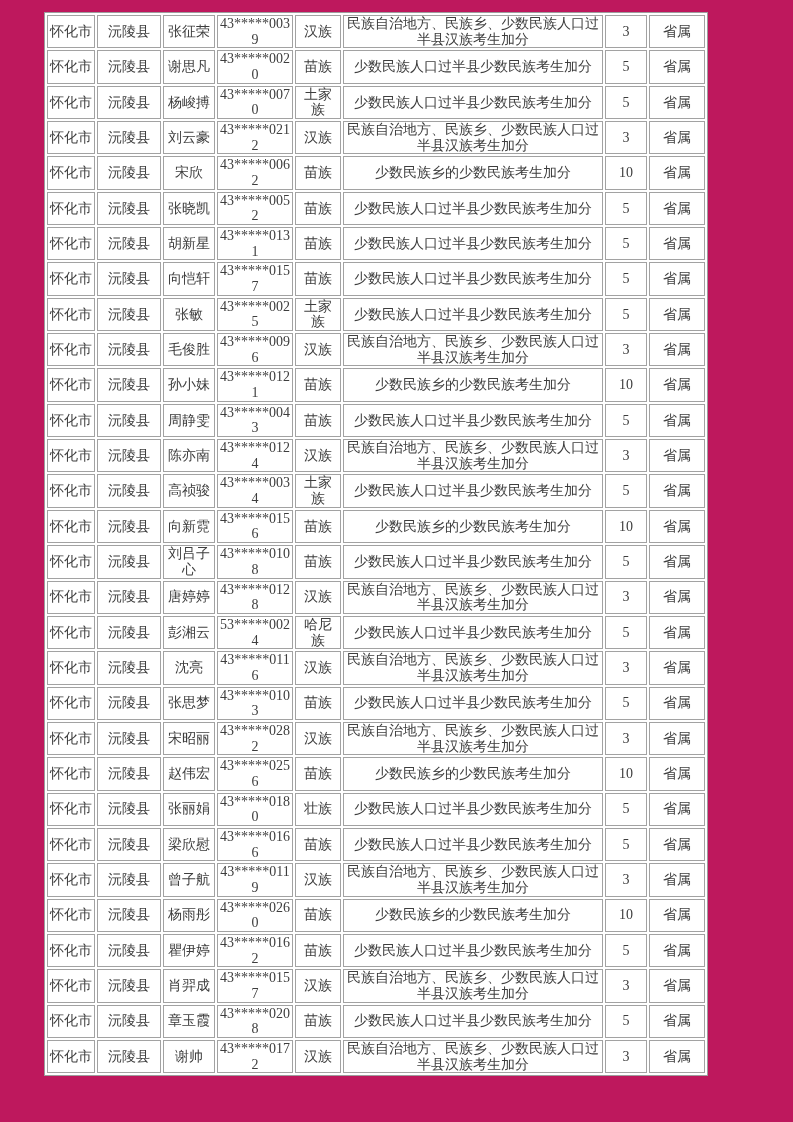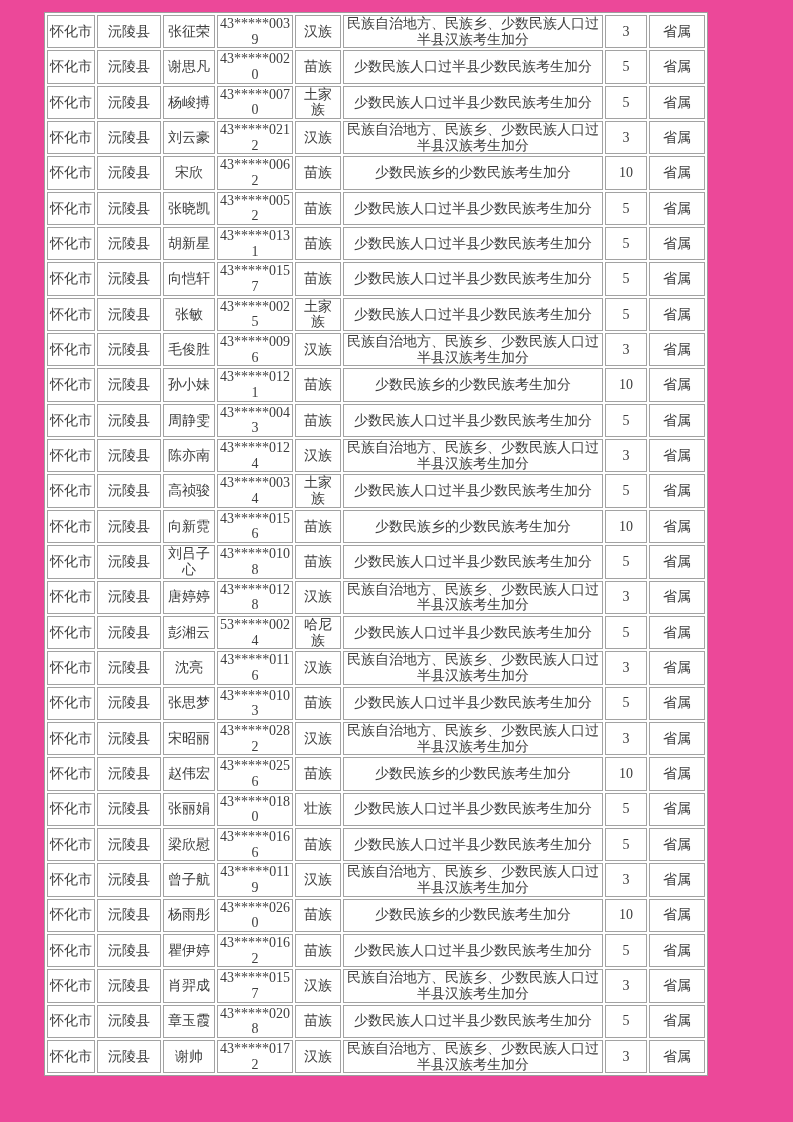--- a/index.html
+++ b/index.html
@@ -4,21 +4,21 @@
 <style>
   html, body {
     margin: 0;
     padding: 0;
     background: #ffffff;
   }
   .page {
     position: relative;
     width: 793px;
     height: 1122px;
-    background: #ec4899;
+    background: #be185d;
     overflow: hidden;
     font-family: "Liberation Serif", "DejaVu Serif", serif;
   }
   table.grid {
     position: absolute;
     left: 44px;
     top: 12px;
     border-collapse: separate;
     border-spacing: 2px;
     table-layout: fixed;

